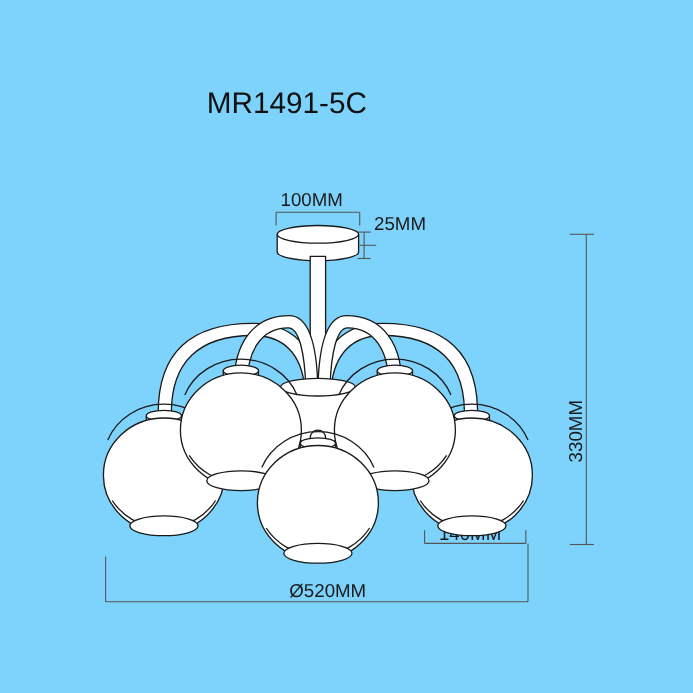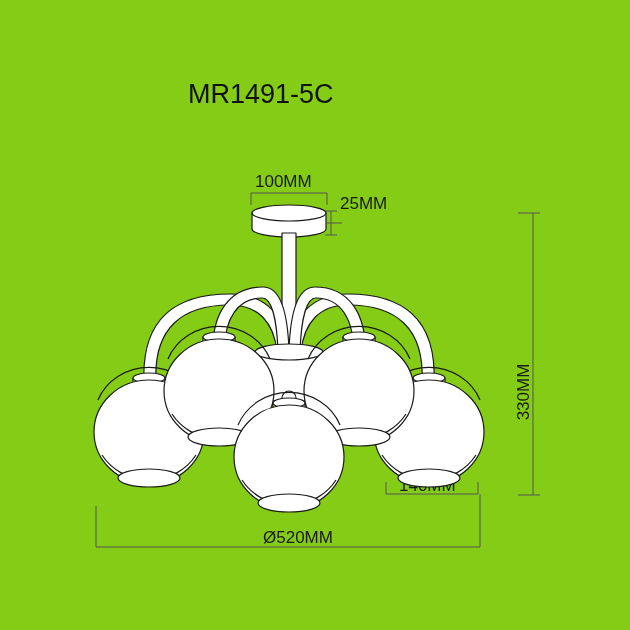--- a/index.html
+++ b/index.html
@@ -8,21 +8,21 @@
     padding: 0;
     background: #ffffff;
   }
   body {
     font-family: "Liberation Sans", sans-serif;
   }
   #sheet {
     position: relative;
     width: 630px;
     height: 630px;
-    background: #84cc16;
+    background: #7dd3fc;
     overflow: hidden;
   }
   #drawing-svg {
     position: absolute;
     left: 0;
     top: 0;
     width: 630px;
     height: 630px;
     display: block;
   }

